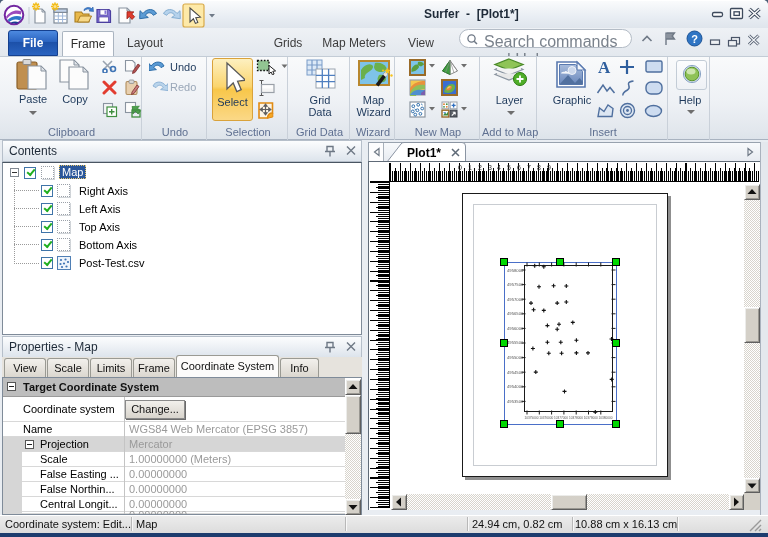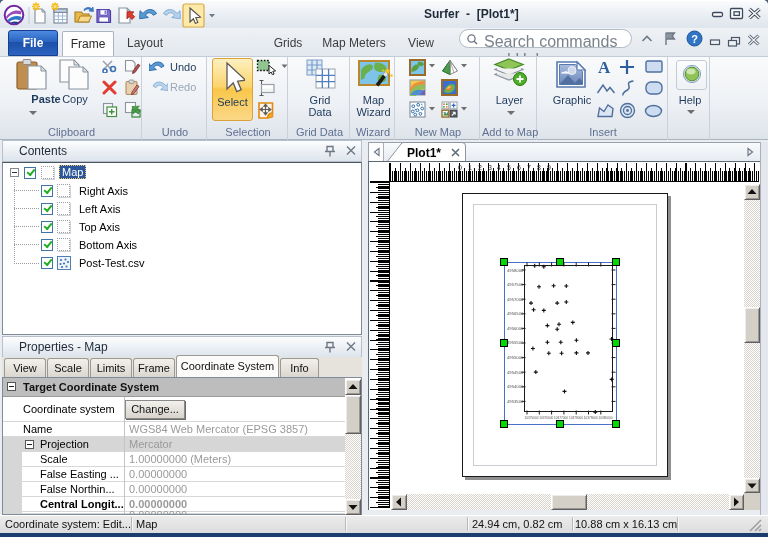--- a/index.html
+++ b/index.html
@@ -24,21 +24,21 @@
 
 
 #ribbon { position:absolute; left:0; top:56px; width:768px; height:84px;
   background:linear-gradient(#f9fafb,#eef1f5 55%,#e2e7ed 90%,#dde3ea); border-bottom:1px solid #a9b3c0; border-top:1px solid #c3ccd6;}
 .rgroup { position:absolute; top:0; height:83px; border-right:1px solid #c9d0d9; }
 .glabel { position:absolute; bottom:2px; left:0; right:0; text-align:center; color:#5f7091; font-size:11px; }
 .bigbtn { position:absolute; text-align:center; color:#1e395b; font-size:11px; line-height:11.5px; }
 
 
 .phead { position:absolute; width:360px; height:22px; background:linear-gradient(#fcfdfe,#dde4ec);
-  border:1px solid #b6bfca; color:#1e2a38; font-size:12px; line-height:20px; padding-left:16px; }
+  border:1px solid #b6bfca; color:#1e2a38; font-size:12px; line-height:20px; padding-left:6px; }
 .cb { width:12px; height:12px; background:#fff; border:1px solid #3f74a8; }
 .cb::after { content:""; position:absolute; left:2px; top:1px; width:6px; height:3px;
   border-left:2.5px solid #1faf1f; border-bottom:2.5px solid #1faf1f; transform:rotate(-50deg); }
 .ic { width:13px; height:13px; background:#fff; border:1px dotted #9aa0a8; box-shadow:1px 1px 0 #d0d4d8; }
 .trl { color:#000; }
 .glabel { white-space:nowrap; }
 .ptab { position:absolute; top:358px; height:19px; background:linear-gradient(#f2f0ec,#dbd7cf);
   border:1px solid #9a9a93; border-bottom:none; border-radius:3px 3px 0 0; color:#111;
   text-align:center; line-height:18px; font-size:11px; }
 .ptab.sel { top:355px; height:22px; background:#fcfbfa; line-height:20px; }
@@ -156,21 +156,21 @@
   </div>
   <div id="ribbon">
 
     <div class="rgroup" style="left:2px;width:140px;">
       <svg class="abs" style="left:12px;top:1px;" width="38" height="34" viewBox="0 0 38 34">
         <rect x="3" y="4" width="20" height="27" rx="2" fill="#c08f4f" stroke="#8a5f28" stroke-width="1.2"></rect>
         <rect x="9" y="1.5" width="8" height="5" rx="1" fill="#d9d9d9" stroke="#8a8a8a" stroke-width="1"></rect>
         <path d="M14 8 h13 l5 5 v18 h-18 z" fill="#fcfcfc" stroke="#8a94a0" stroke-width="1.2"></path>
         <path d="M27 8 l5 5 h-5 z" fill="#dfe3e8" stroke="#8a94a0" stroke-width="1"></path>
       </svg>
-      <div class="bigbtn" style="left:22px;top:37px;width:44px;font-weight:bold;">Paste</div>
+      <div class="bigbtn" style="left:9px;top:37px;width:44px;">Paste</div>
       <svg class="abs" style="left:26px;top:53px;" width="10" height="6">
           <path d="M1 1 l4 4 4-4z" fill="#6e6e6e"></path>
         </svg>
       <svg class="abs" style="left:55px;top:1px;" width="38" height="34" viewBox="0 0 38 34">
         <path d="M3 2 h14 l5 5 v17 h-19 z" fill="#fcfcfc" stroke="#8a94a0" stroke-width="1.2"></path>
         <path d="M17 2 l5 5 h-5 z" fill="#dfe3e8" stroke="#8a94a0" stroke-width="1"></path>
         <path d="M12 9 h14 l5 5 v17 h-19 z" fill="#fcfcfc" stroke="#8a94a0" stroke-width="1.2"></path>
         <path d="M26 9 l5 5 h-5 z" fill="#dfe3e8" stroke="#8a94a0" stroke-width="1"></path>
       </svg>
       <div class="bigbtn" style="left:51px;top:37px;width:44px;">Copy</div>
@@ -510,21 +510,21 @@
         <span class="pv">1.00000000 (Meters)</span>
       </div>
     <div class="pr" style="top:89px;height:15px;">
         <span class="pl" style="left:37px;top:1px;">False Easting ...</span>
         <span class="pv">0.00000000</span>
       </div>
     <div class="pr" style="top:104px;height:15px;">
         <span class="pl" style="left:37px;top:1px;">False Northin...</span>
         <span class="pv">0.00000000</span>
       </div>
-    <div class="pr" style="top:119px;height:15px;font-weight:bold;">
+    <div class="pr" style="top:119px;height:15px;">
         <span class="pl" style="left:37px;top:1px;">Central Longit...</span>
         <span class="pv">0.00000000</span>
       </div>
     <div class="pr" style="top:134px;height:2px;">
         <span class="pv" style="top:-3px;">0.00000000</span>
       </div>
 
     <div class="abs" style="left:0;top:59px;width:19px;height:77px;background:#d6d6d6;"></div>
 
     <div class="abs" style="left:121px;top:19px;width:1px;height:117px;background:#c4c4c4;"></div>

